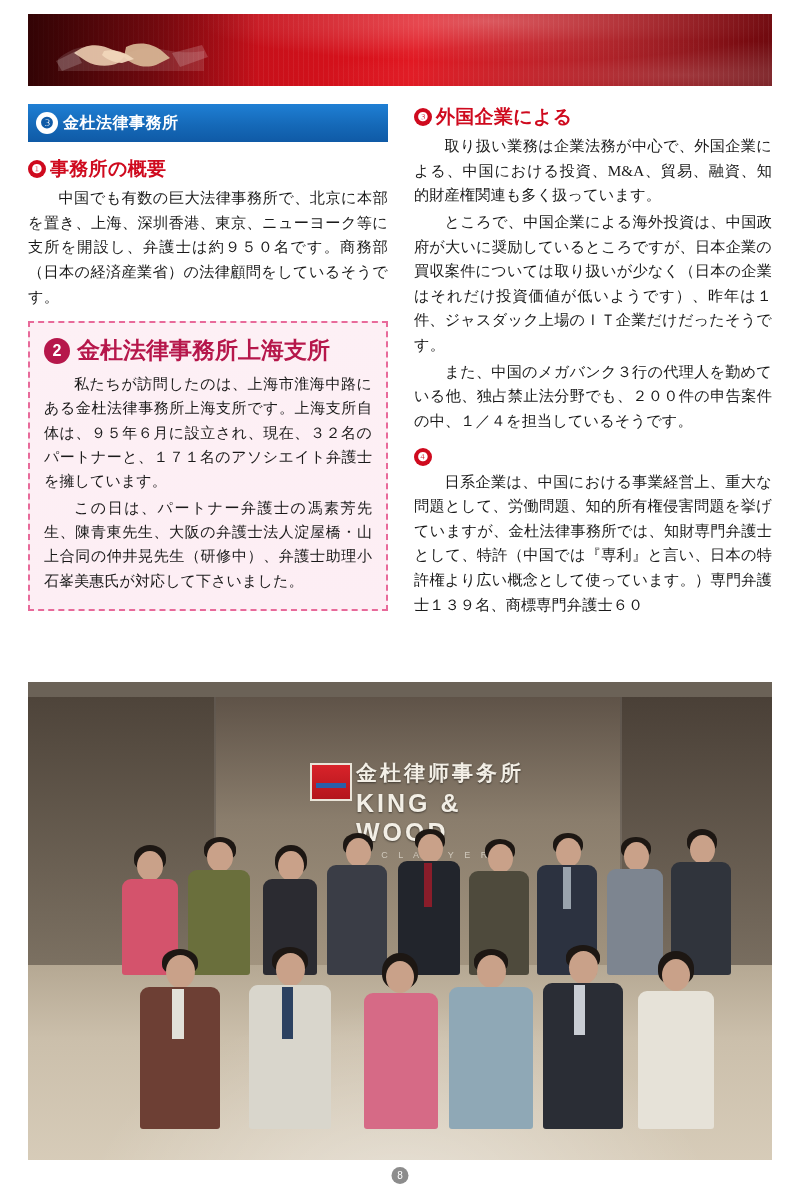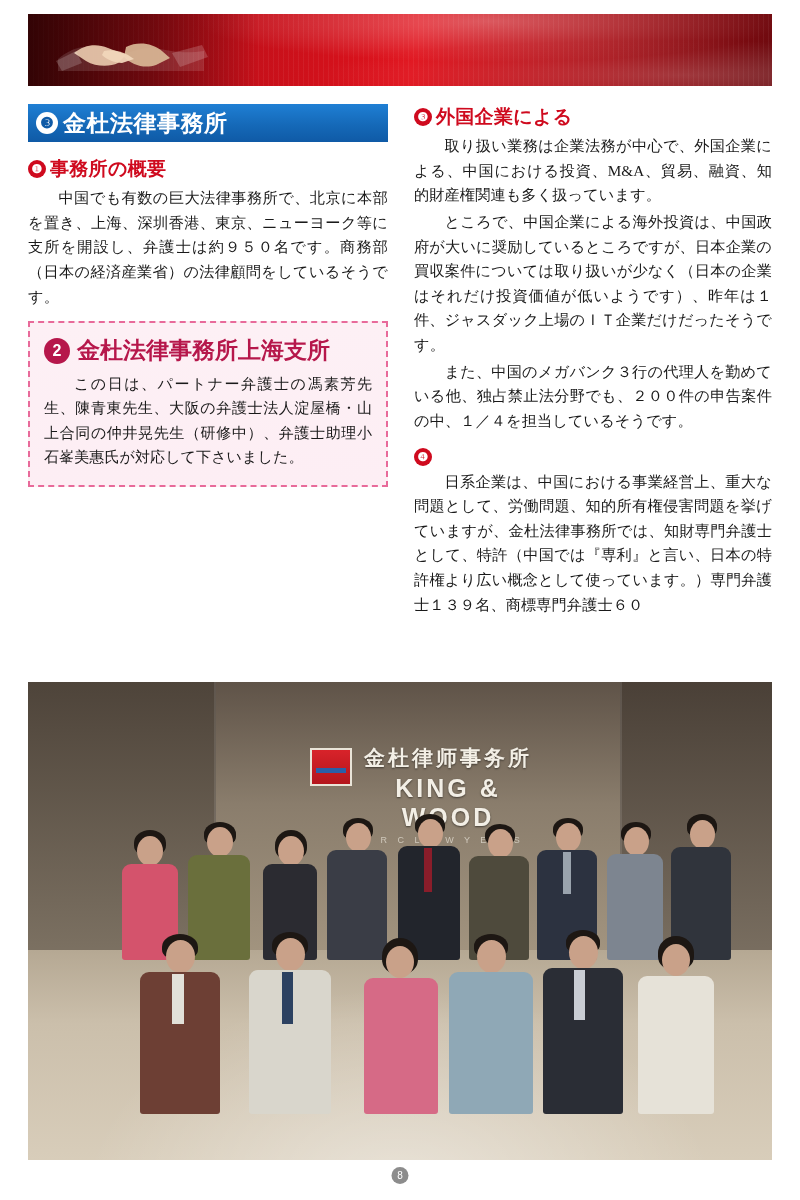--- a/index.html
+++ b/index.html
@@ -82,21 +82,21 @@
     font-weight: bold;
     display: flex;
     align-items: center;
     justify-content: center;
     margin-right: 5px;
     flex: 0 0 auto;
     font-family: "Liberation Sans", sans-serif;
   }
   .title-bar .title-text {
     color: #ffffff;
-    font-size: 23px;
+    font-size: 16px;
     font-weight: bold;
     letter-spacing: 0.5px;
   }
 
   
   .sub-head {
     display: flex;
     align-items: center;
     margin-top: 14px;
     margin-bottom: 4px;
@@ -173,26 +173,25 @@
     position: absolute;
     left: 28px;
     top: 682px;
     width: 744px;
     height: 478px;
     overflow: hidden;
     background: #6b6257;
   }
   .photo {
     position: absolute;
-    left: 0; top: 0;
+    left: 0; top: 15px;
     width: 744px; height: 478px;
     background:
       linear-gradient(180deg, rgba(0,0,0,0.20) 0%, rgba(0,0,0,0) 18%),
       linear-gradient(180deg, #7d6f60 0%, #8b7e6c 40%, #a89a86 62%, #c3b6a2 78%, #cfc4b1 100%);
-    text-align: center;
   }
   .photo .wall {
     position: absolute;
     left: 0; top: 0; width: 744px; height: 272px;
     background: linear-gradient(180deg, #5f5348 0%, #8a7d6c 45%, #a2947f 100%);
   }
   .photo .wall-panel-l {
     position: absolute; left: 0; top: 0; width: 186px; height: 272px;
     background: linear-gradient(180deg, #4e443a 0%, #7c7162 100%);
     border-right: 2px solid rgba(255,255,255,0.10);
@@ -315,20 +314,21 @@
     <span class="num-circle">❶</span>
     <span class="sub-text">事務所の概要</span>
   </div>
   <p class="body indent">中国でも有数の巨大法律事務所で、北京に本部を置き、上海、深圳香港、東京、ニューヨーク等に支所を開設し、弁護士は約９５０名です。商務部（日本の経済産業省）の法律顧問をしているそうです。</p>
 
   <div class="dashed-box">
     <div class="box-head">
       <span class="num-circle">2</span>
       <span class="box-title">金杜法律事務所上海支所</span>
     </div>
+    <p class="body indent">私たちが訪問したのは、上海市淮海中路にある金杜法律事務所上海支所です。上海支所自体は、９５年６月に設立され、現在、３２名のパートナーと、１７１名のアソシエイト弁護士を擁しています。</p>
     <p class="body indent">この日は、パートナー弁護士の馮素芳先生、陳青東先生、大阪の弁護士法人淀屋橋・山上合同の仲井晃先生（研修中）、弁護士助理小石峯美惠氏が対応して下さいました。</p>
   </div>
 
 </div>
 
 <div class="col-right">
 
   <div class="sub-head" style="margin-top:0">
     <span class="num-circle">❸</span>
     <span class="sub-text">外国企業による</span>

